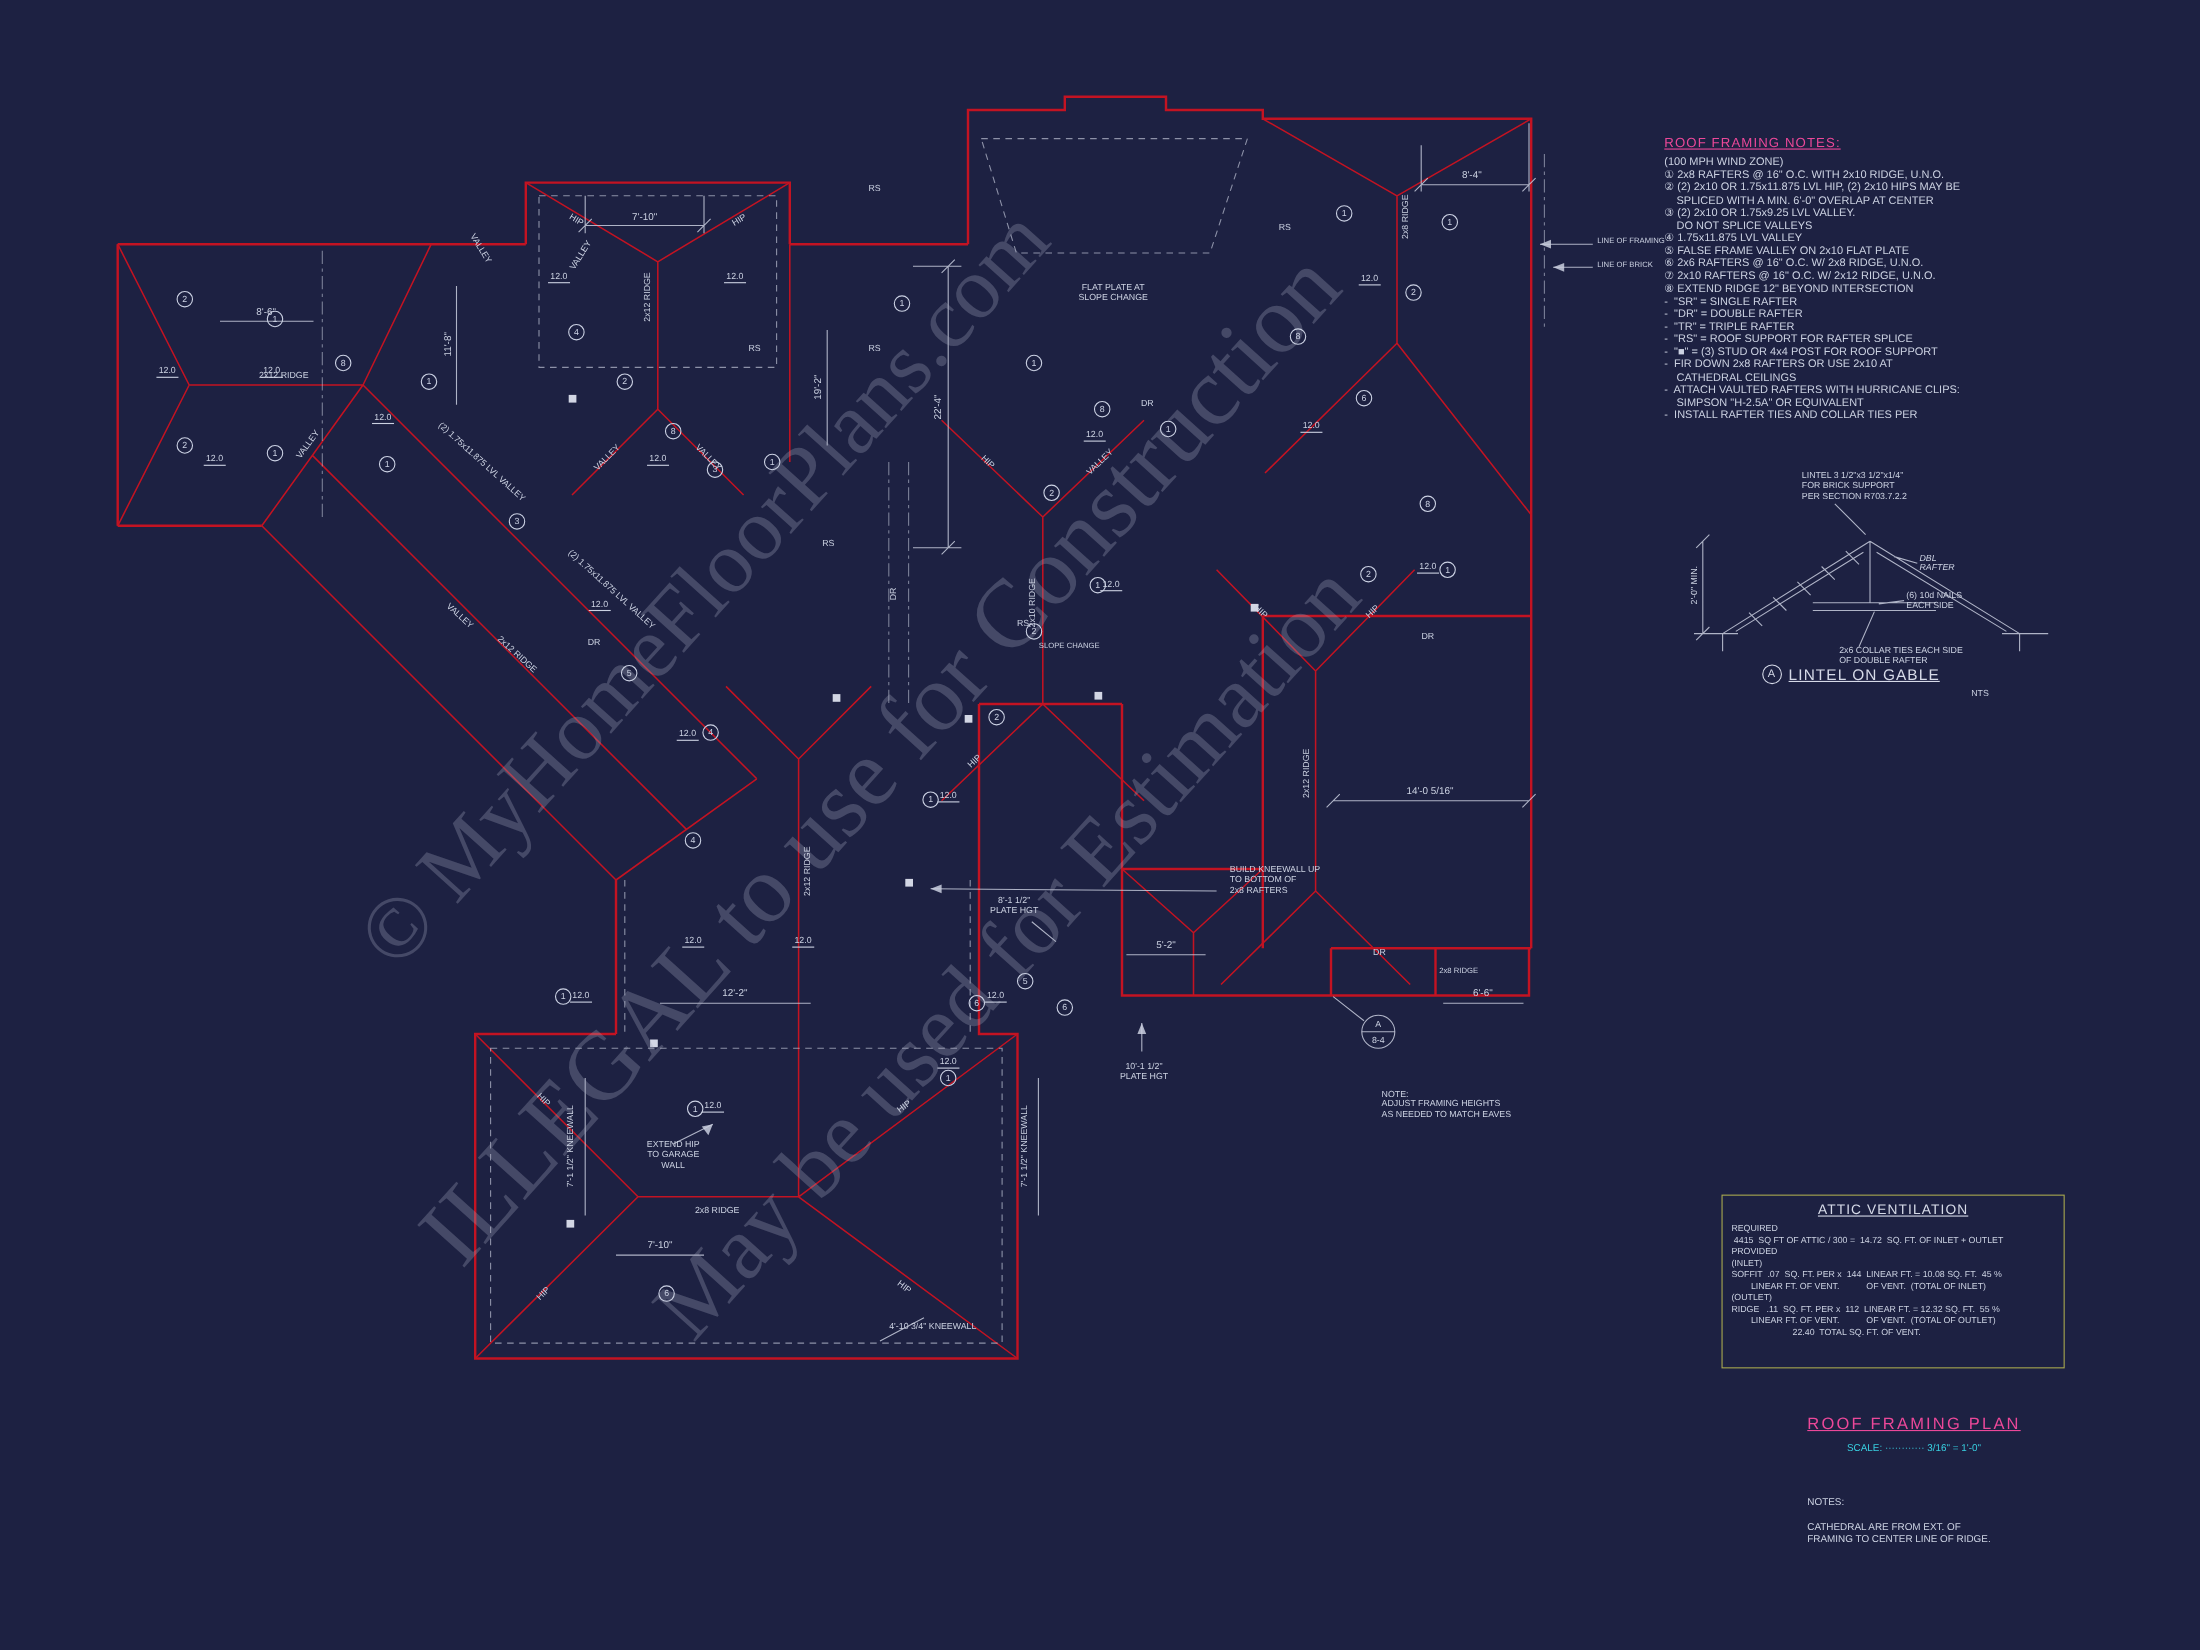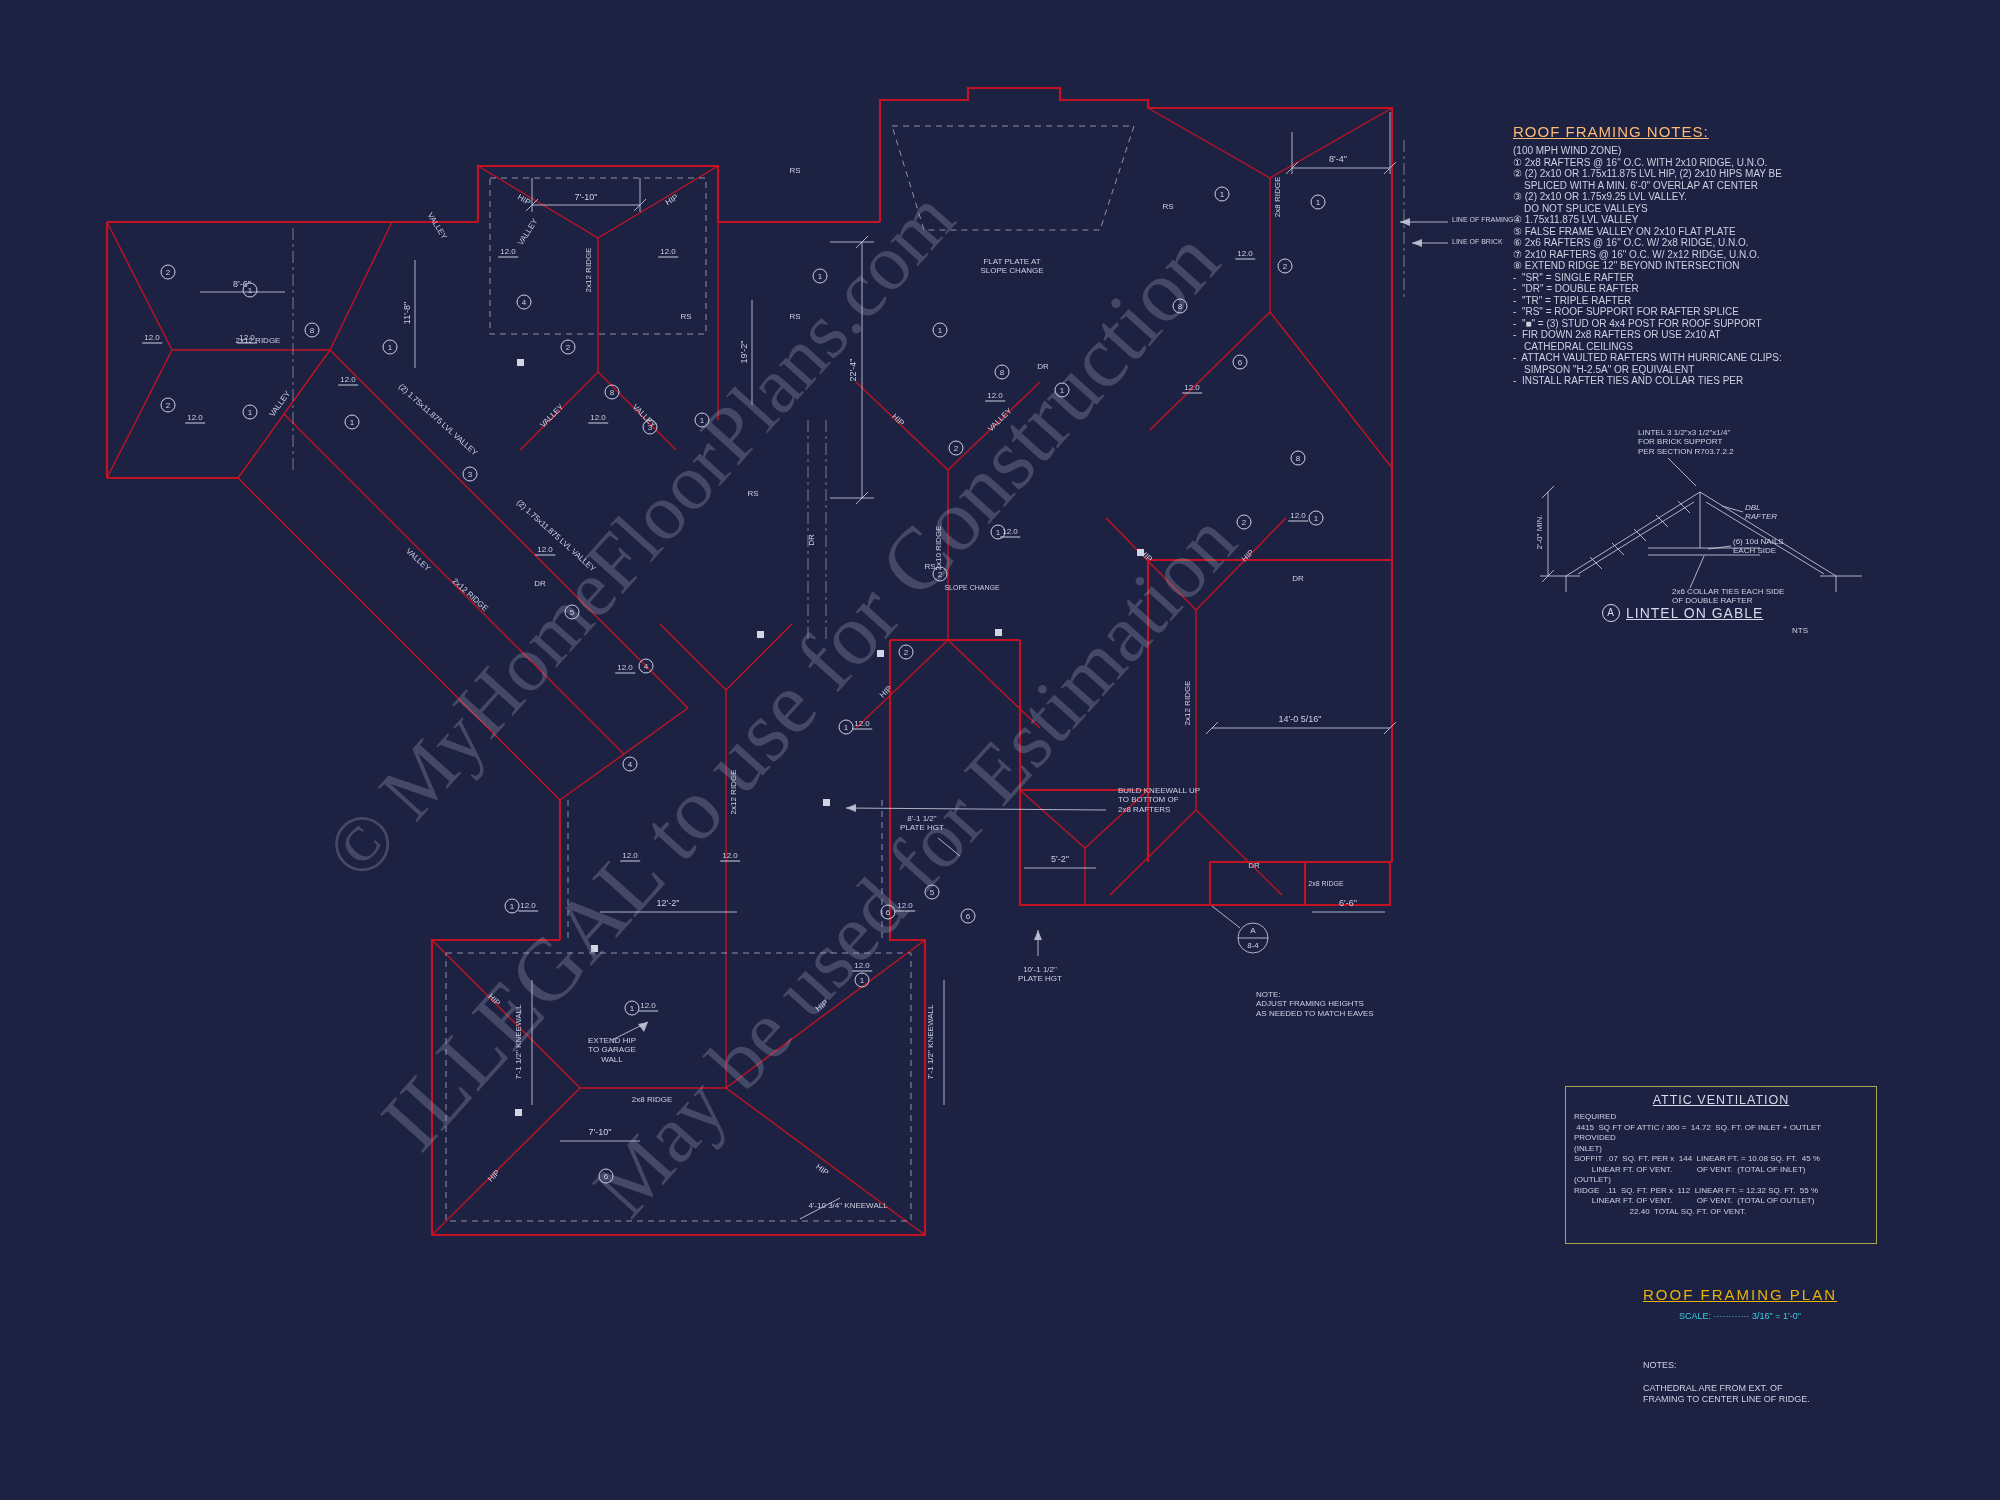--- a/index.html
+++ b/index.html
@@ -30,30 +30,30 @@
     position:absolute;font-size:8px;color:#ccd2e2;
     border-bottom:1px solid #ccd2e2;padding:0 2px 1px;
     transform:translate(-50%,-50%);
   }
   .circ{
     position:absolute;width:13px;height:13px;border:1px solid #ccd2e4;
     border-radius:50%;font-size:8px;line-height:13px;text-align:center;
     transform:translate(-50%,-50%);color:#ccd2e4;
   }
   .notes-block{position:absolute;left:1513px;top:123px;width:420px}
-  .notes-title{font-size:15px;letter-spacing:1px;text-decoration:underline;margin-bottom:5px;color:#fdba74}
+  .notes-title{font-size:12px;letter-spacing:1px;text-decoration:underline;margin-bottom:5px;color:#ec4899}
   .note-line{font-size:10px;line-height:11.5px;white-space:pre;color:#ccd2e2}
   .lintel-title{position:absolute;left:1602px;top:604px;font-size:14px;letter-spacing:1px;color:#d6dae8;display:flex;align-items:center;gap:6px}
   .lintel-title .txt{text-decoration:underline}
   .circA{width:16px;height:16px;border:1px solid #d6dae8;border-radius:50%;font-size:10px;line-height:16px;text-align:center;display:inline-block}
   .lintel-nts{position:absolute;left:1792px;top:626px;font-size:8px;color:#ccd2e2}
   .attic{position:absolute;left:1565px;top:1086px;width:312px;height:158px;border:1px solid #a9a94f;padding:6px 8px;box-sizing:border-box}
   .attic-title{text-align:center;font-size:12.5px;letter-spacing:1px;text-decoration:underline;margin-bottom:5px;color:#d6dae8}
   .attic-line{font-size:8px;line-height:10.5px;white-space:pre;color:#ccd2e2}
-  .plan-title{position:absolute;left:1630px;top:1286px;width:220px;text-align:center;font-size:15px;letter-spacing:2px;text-decoration:underline;color:#eab308}
+  .plan-title{position:absolute;left:1630px;top:1286px;width:220px;text-align:center;font-size:15px;letter-spacing:2px;text-decoration:underline;color:#ec4899}
   .plan-scale{position:absolute;left:1630px;top:1311px;width:220px;text-align:center;font-size:9px;color:#38cfe0}
   .sheet-notes{position:absolute;left:1643px;top:1360px;font-size:9px;line-height:11px;color:#ccd2e2}
   .sheet-notes-title{margin-bottom:12px}
 </style>
 </head>
 <body>
 
 <div class="canvas">
 
   <svg width="2000" height="1500" viewBox="0 0 2000 1500">

